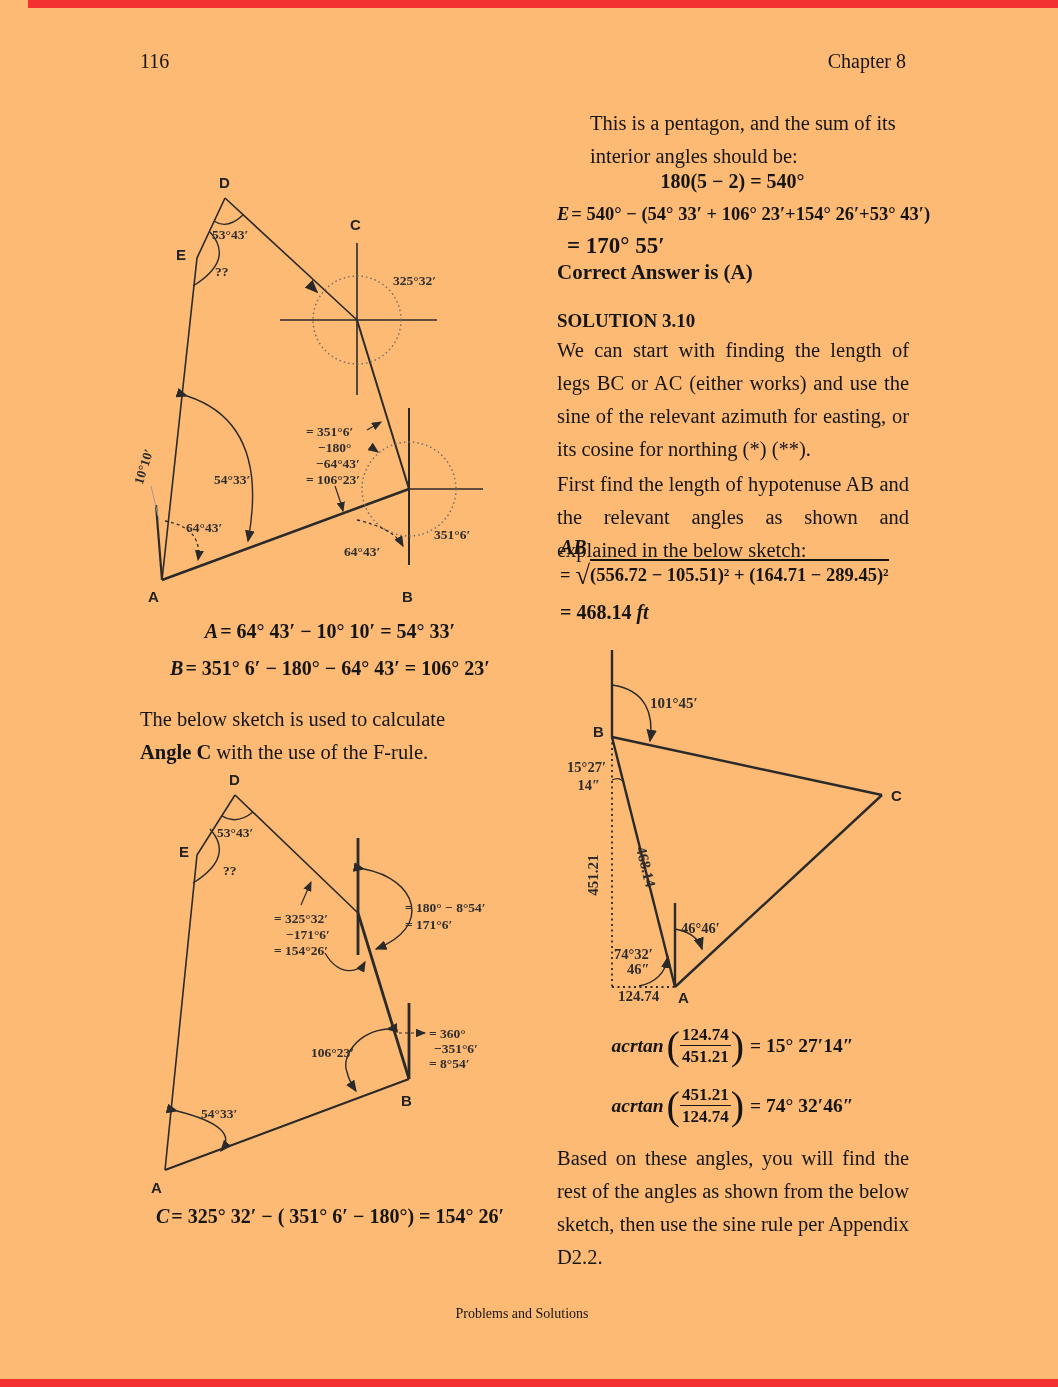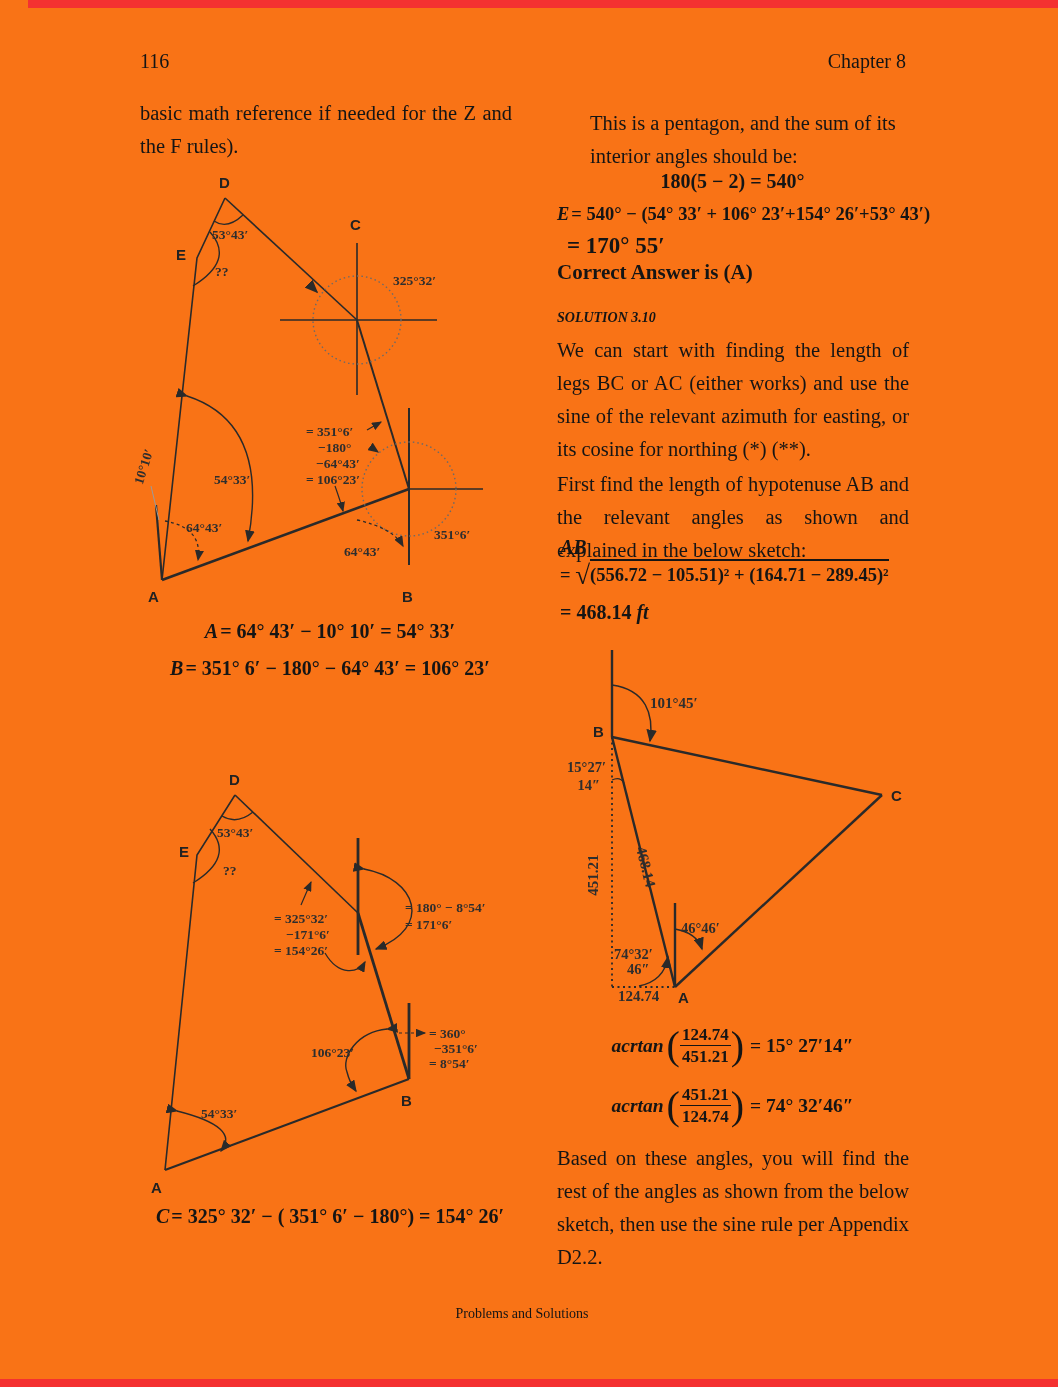--- a/index.html
+++ b/index.html
@@ -1,16 +1,16 @@
 <!DOCTYPE html>
 <html><head>
 <meta charset="utf-8">
 <style>
   html,body{margin:0;padding:0;background:#ffffff;}
-  .page{position:relative;width:1058px;height:1387px;background:#f97316;overflow:hidden;
+  .page{position:relative;width:1058px;height:1387px;background:#fdba74;overflow:hidden;
         font-family:"Liberation Serif","DejaVu Serif",serif;color:#151515;}
   .abs{position:absolute;}
   .body-text{font-size:20.5px;line-height:33px;}
   .justify{text-align:justify;}
   .bold{font-weight:bold;}
   .eq{font-weight:bold;font-size:20px;white-space:nowrap;}
   .eq i{font-style:italic;margin-right:2px;}
   .center{text-align:center;}
   .redbar{background:#f43131;}
   
@@ -32,21 +32,20 @@
 <body>
 
 <div class="page">
 
   <div class="abs redbar" style="left:28px;top:0;width:1030px;height:8px;"></div>
   <div class="abs redbar" style="left:0;top:1379px;width:1058px;height:8px;"></div>
 
   <div class="abs" style="left:140px;top:50px;font-size:20px;">116</div>
   <div class="abs" style="left:700px;top:50px;width:206px;text-align:right;font-size:20px;">Chapter 8</div>
 
-  <div class="abs body-text justify" style="left:140px;top:97px;width:372px;">basic math reference if needed for the Z and the F rules).</div>
 
   <svg class="abs" style="left:135px;top:168px;" width="400" height="450" viewBox="0 0 400 450">
     <defs>
       <marker id="ar1" markerWidth="9" markerHeight="7" refX="7.5" refY="3.5" orient="auto">
         <path d="M0,0 L8.5,3.5 L0,7 Z" fill="#2a2a2a"></path>
       </marker>
     </defs>
     <g fill="none" stroke="#2a2a2a">
       <path d="M90,30 L62,90 L27,412" stroke-width="1.6"></path>
       <path d="M90,30 L222,152" stroke-width="1.6"></path>
@@ -91,20 +90,24 @@
     </g>
   </svg>
 
   <div class="abs eq center" style="left:130px;top:620px;width:400px;">
     <i>A</i><span>= 64° 43′ − 10° 10′ = 54° 33′</span>
   </div>
   <div class="abs eq center" style="left:130px;top:657px;width:400px;">
     <i>B</i><span>= 351° 6′ − 180° − 64° 43′ = 106° 23′</span>
   </div>
 
+  <div class="abs body-text" style="left:140px;top:703px;width:380px;">
+    <span>The below sketch is used to calculate</span><br>
+    <span class="bold">Angle C</span><span> with the use of the F-rule.</span>
+  </div>
 
   <svg class="abs" style="left:135px;top:765px;" width="380" height="440" viewBox="0 0 380 440">
     <defs>
       <marker id="ar2" markerWidth="9" markerHeight="7" refX="7.5" refY="3.5" orient="auto">
         <path d="M0,0 L8.5,3.5 L0,7 Z" fill="#2a2a2a"></path>
       </marker>
     </defs>
     <g fill="none" stroke="#2a2a2a">
       <path d="M100,30 L62,90 L30,405" stroke-width="1.6"></path>
       <path d="M100,30 L223,148" stroke-width="1.6"></path>
@@ -146,21 +149,21 @@
   </div>
 
   <div class="abs body-text" style="left:590px;top:97px;width:351px;margin-top:10px;">This is a pentagon, and the sum of its interior angles should be:</div>
   <div class="abs eq center" style="left:557px;top:170px;width:351px;">180(5 − 2) = 540°</div>
   <div class="abs eq" style="left:557px;top:204px;font-size:18.5px;">
     <i>E</i><span>= 540° − (54° 33′ + 106° 23′+154° 26′+53° 43′)</span>
   </div>
   <div class="abs eq" style="left:567px;top:233px;font-size:23px;">= 170° 55′</div>
   <div class="abs bold" style="left:557px;top:260px;font-size:21px;">Correct Answer is (A)</div>
 
-  <div class="abs bold" style="left:557px;top:310px;font-size:14px;font-style:italic;">SOLUTION 3.10</div>
+  <div class="abs bold" style="left:557px;top:310px;font-size:19px;">SOLUTION 3.10</div>
   <div class="abs body-text justify" style="left:557px;top:334px;width:352px;">We can start with finding the length of legs BC or AC (either works) and use the sine of the relevant azimuth for easting, or its cosine for northing (*) (**).</div>
   <div class="abs body-text justify" style="left:557px;top:445px;width:352px;margin-top:23px;">First find the length of hypotenuse AB and the relevant angles as shown and explained in the below sketch:</div>
 
   <div class="abs eq" style="left:560px;top:536px;"><i>AB</i></div>
   <div class="abs eq" style="left:560px;top:560px;font-size:18.5px;">
     <span>= </span><span class="sqrt-sym">√</span><span class="radicand">(556.72 − 105.51)² + (164.71 − 289.45)²</span>
   </div>
   <div class="abs eq" style="left:560px;top:601px;">
     <span>= 468.14 </span><i>ft</i>
   </div>

